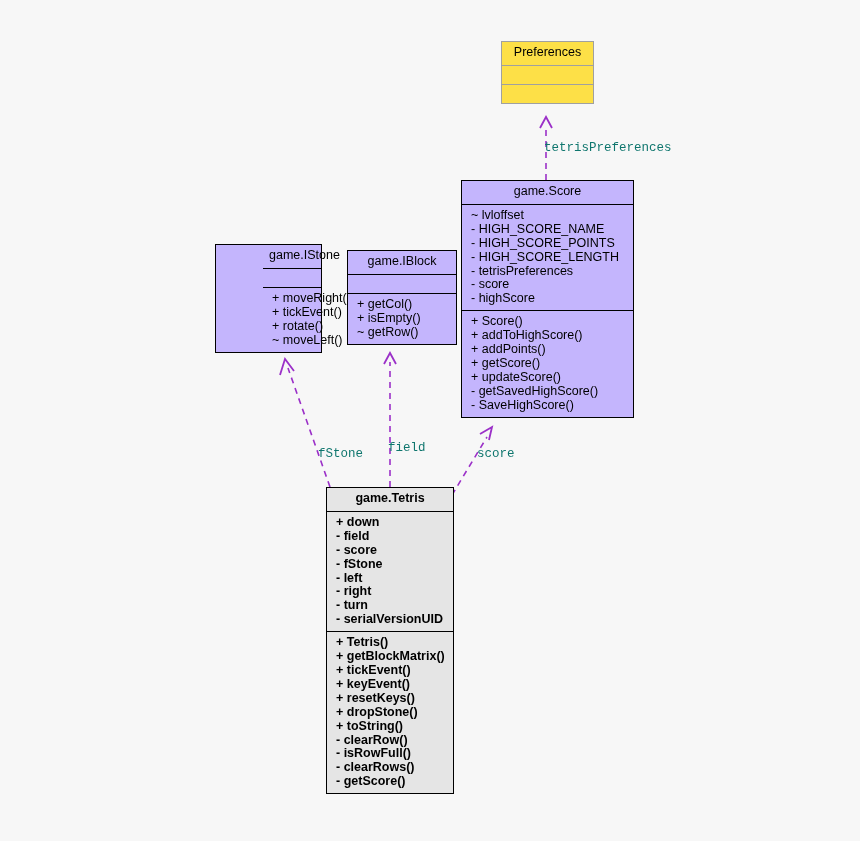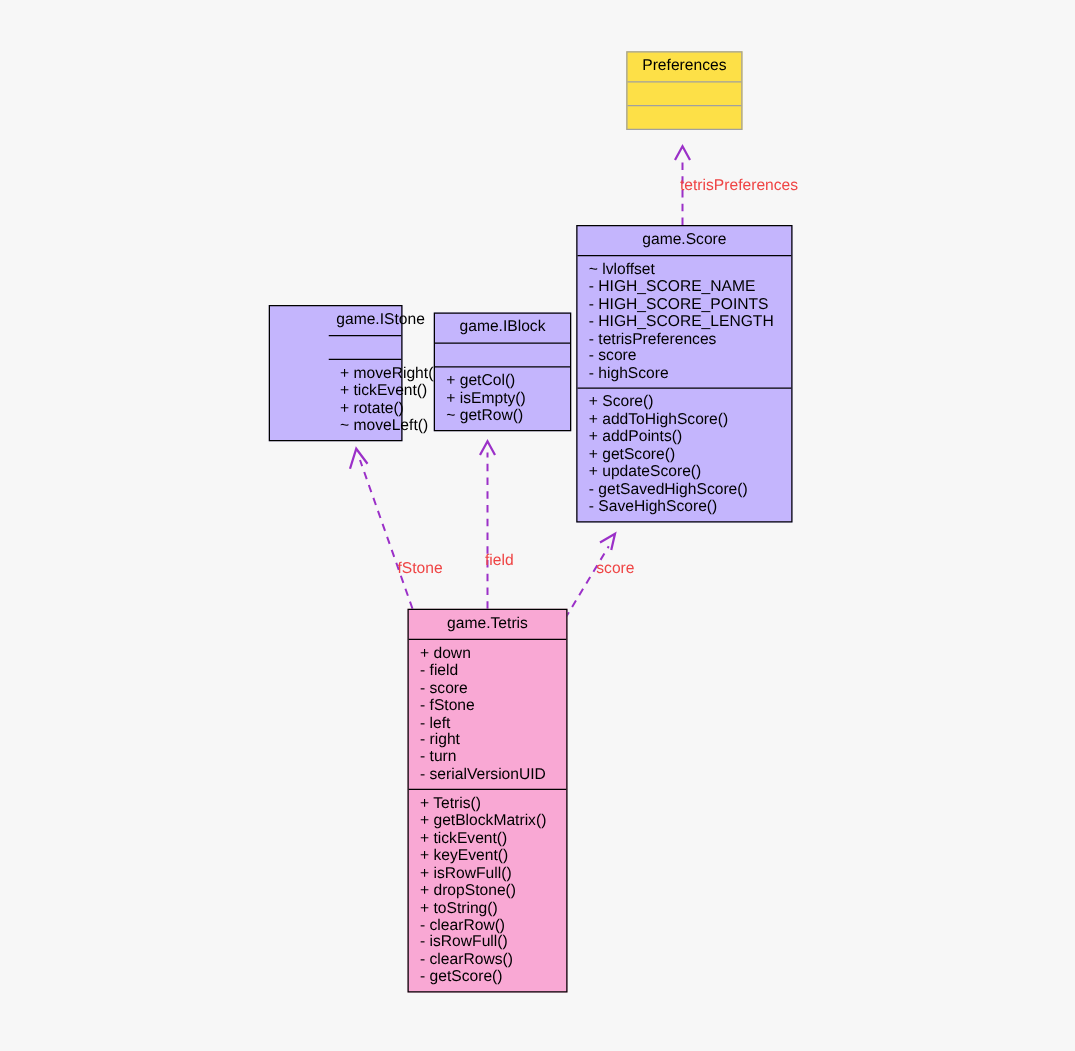--- a/index.html
+++ b/index.html
@@ -23,21 +23,22 @@
   .uml-box {
     position: absolute;
     box-sizing: border-box;
     background: #c4b5fd;
     border: 1px solid #000000;
     font-size: 12.5px;
     line-height: 13.9px;
     color: #000000;
   }
   .uml-box.shaded {
-    background: #f9a8d4;
+    background: #e5e5e5;
+    font-weight: bold;
   }
   .uml-box.light-border {
     border: 1px solid #a0a0a0;
     background: #fde047;
   }
   .uml-title {
     text-align: center;
     padding: 4px 6px 5px 6px;
     white-space: nowrap;
     font-size: 12.5px;
@@ -60,23 +61,23 @@
   }
   .uml-member {
     white-space: nowrap;
     padding: 0 6px 0 9px;
     font-size: 12.5px;
     line-height: 13.9px;
   }
   .edge-label {
     position: absolute;
     font-size: 12.5px;
-    color: #ef4444;
+    color: #0f766e;
     white-space: nowrap;
-    font-family: Liberation Sans, sans-serif;
+    font-family: Liberation Mono, monospace;
   }
   svg.connectors {
     position: absolute;
     left: 0; top: 0;
     width: 860px;
     height: 841px;
     pointer-events: none;
   }
 </style>
 </head>
@@ -176,21 +177,21 @@
       <div class="uml-member">- right</div>
       <div class="uml-member">- turn</div>
       <div class="uml-member">- serialVersionUID</div>
     </div>
     <div class="uml-sep"></div>
     <div class="uml-section">
       <div class="uml-member">+ Tetris()</div>
       <div class="uml-member">+ getBlockMatrix()</div>
       <div class="uml-member">+ tickEvent()</div>
       <div class="uml-member">+ keyEvent()</div>
-      <div class="uml-member">+ isRowFull()</div>
+      <div class="uml-member">+ resetKeys()</div>
       <div class="uml-member">+ dropStone()</div>
       <div class="uml-member">+ toString()</div>
       <div class="uml-member">- clearRow()</div>
       <div class="uml-member">- isRowFull()</div>
       <div class="uml-member">- clearRows()</div>
       <div class="uml-member">- getScore()</div>
     </div>
   </div>
 
   <div class="edge-label" style="left:544px; top:141px;">tetrisPreferences</div>

